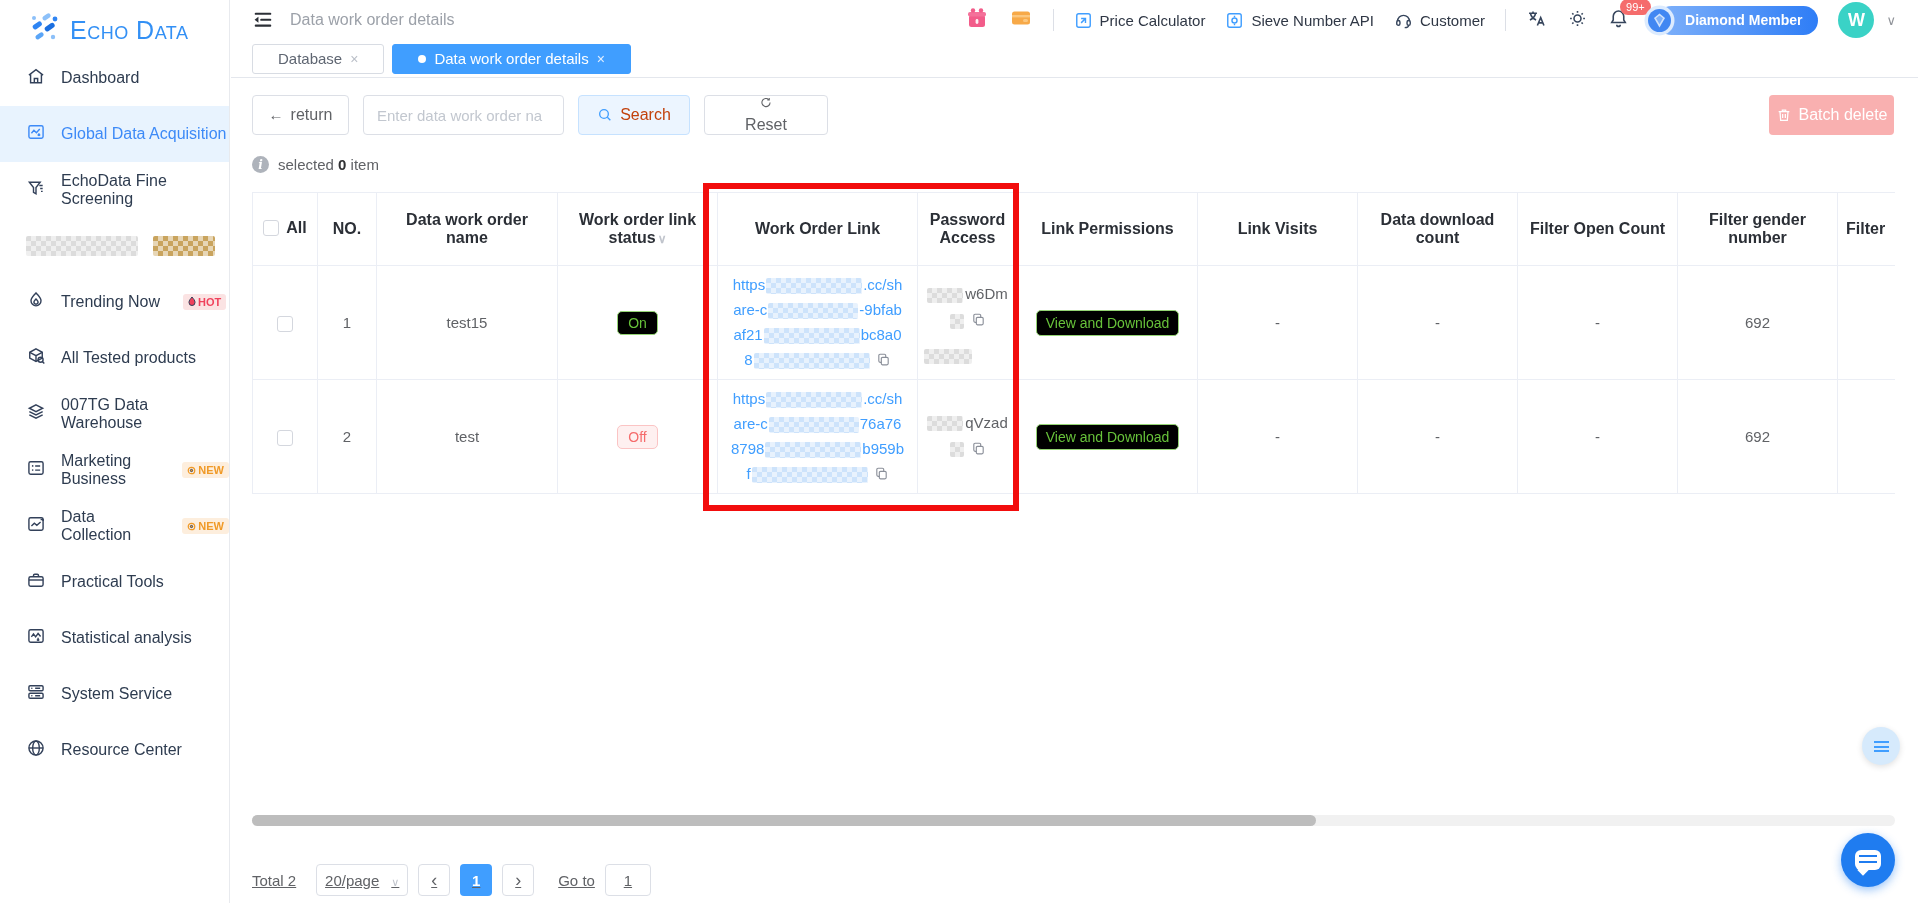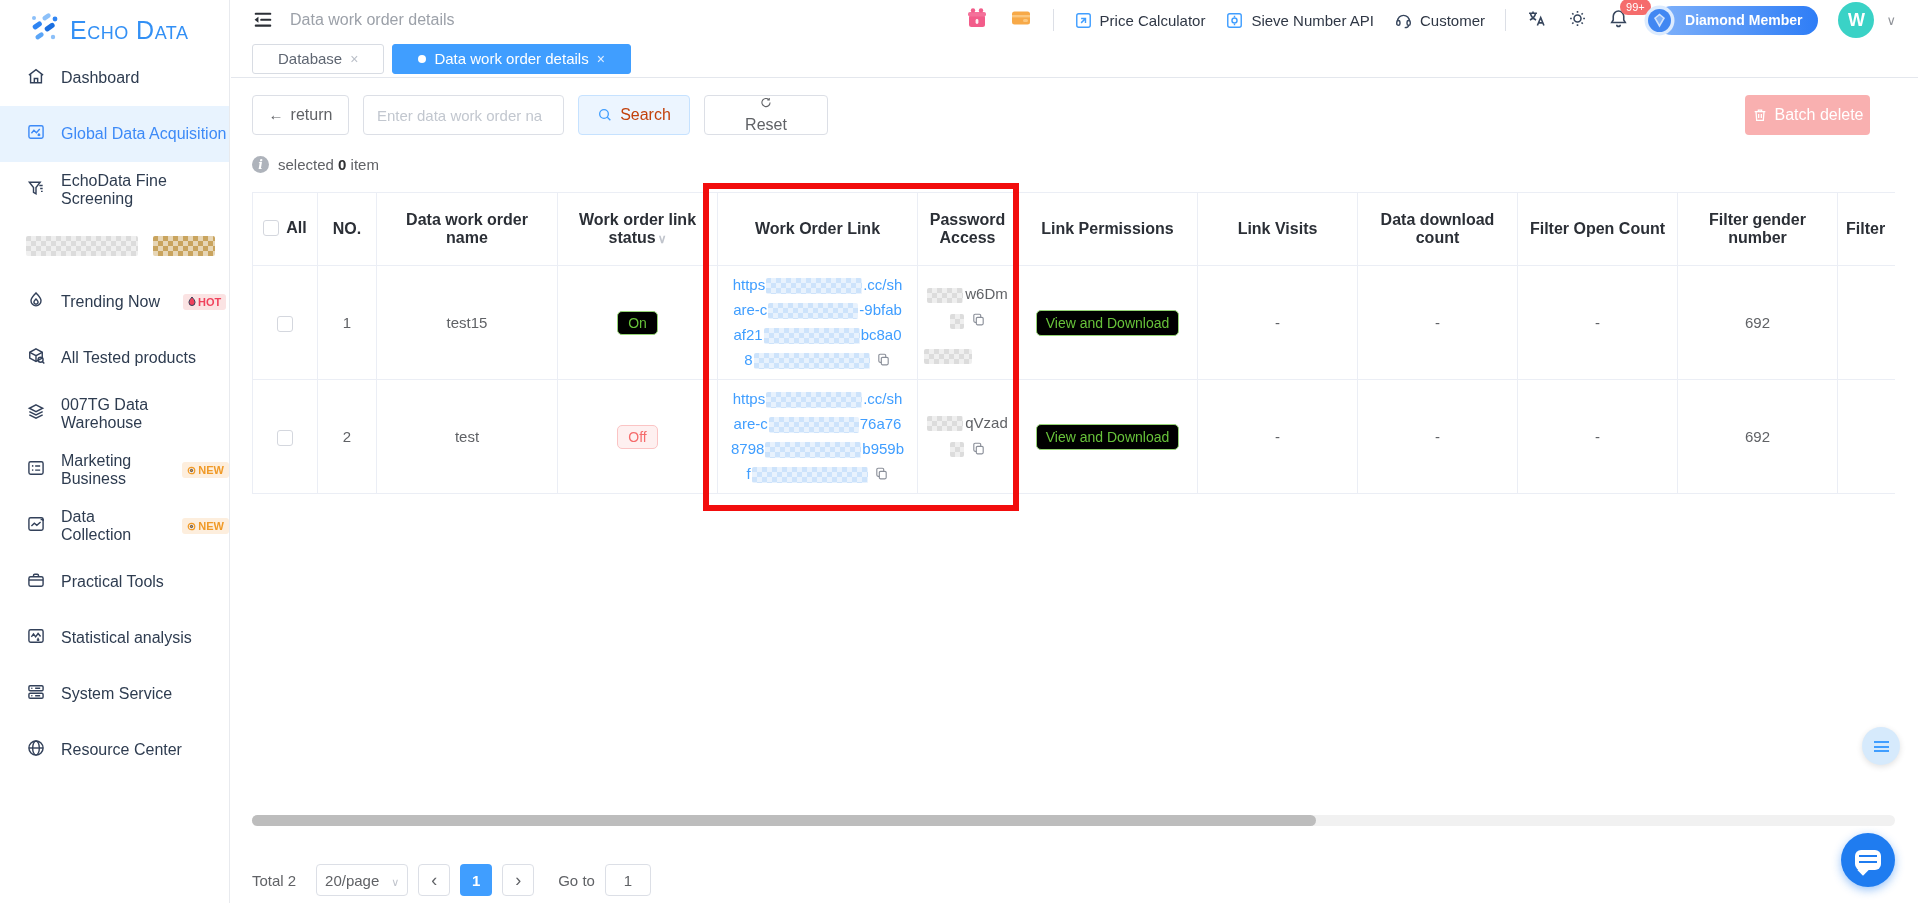--- a/index.html
+++ b/index.html
@@ -57,21 +57,21 @@
   .tabsbar { display:flex; align-items:center; gap:8px; height:38px; padding-left:21px;
              border-bottom:1px solid #e4e7ed; }
   .tab { display:flex; align-items:center; gap:8px; height:30px; padding:0 25px; border:1px solid #d8dce3;
          border-radius:3px; background:#fff; color:#5f6672; font-size:15px; cursor:pointer; }
   .tab .close::before { content:"\00d7"; color:#b9bec7; font-size:14px; }
   .tab.active { background:#409eff; border-color:#409eff; color:#fff; }
   .tab.active .close::before { color:#e3efff; }
   .tab-dot { width:8px; height:8px; border-radius:50%; background:#fff; }
 
   
-  .toolbar { display:flex; align-items:center; gap:14px; margin:17px 48px 0 21px; }
+  .toolbar { display:flex; align-items:center; gap:14px; margin:17px 24px 0 21px; }
   .btn { display:flex; align-items:center; justify-content:center; gap:7px; height:40px; border-radius:4px;
          border:1px solid #dcdfe6; background:#fff; color:#606266; font-size:16px; cursor:pointer; }
   .btn-return { width:97px; }
   .btn-return .arrow::before { content:"\2190"; font-size:15px; }
   .search-input { width:201px; height:40px; border:1px solid #dcdfe6; border-radius:4px; padding:0 13px;
                   font-size:15px; color:#606266; font-family:"Liberation Sans",sans-serif; }
   .search-input::placeholder { color:#c2c7cf; }
   .btn-search { width:112px; background:#ecf5ff; border-color:#c6e2ff; color:#c2410c; }
   .btn-reset { width:124px;flex-direction:column; }
   .btn-batch { margin-left:auto; width:125px; background:#f9b0b0; border:none; color:#fff; }
@@ -112,21 +112,21 @@
              border:6px solid #f20d0d; z-index:40; pointer-events:none; }
 
   
   .hscroll { position:absolute; left:21px; top:815px; width:1643px; height:11px; background:#f1f1f1;
              border-radius:6px; }
   .hscroll-thumb { position:absolute; left:0; top:0; width:1064px; height:11px; background:#bdbdbd;
                    border-radius:6px; cursor:grab; }
 
   
   .pagination { position:absolute; left:21px; top:864px; display:flex; align-items:center; gap:10px;
-                font-size:15px; color:#606266; }
+                font-size:15px; color:#606266;text-decoration:underline; }
   .pg-total { margin-right:10px; }
   .pg-select { display:flex; align-items:center; justify-content:center; gap:12px; width:92px; height:32px;
                border:1px solid #dcdfe6; border-radius:4px; cursor:pointer; }
   .pg-select .chev::before { content:"\2228"; color:#c0c4cc; font-size:11px; }
   .pg-btn { width:32px; height:32px; border:1px solid #dcdfe6; border-radius:4px; background:#fff;
             display:flex; align-items:center; justify-content:center; color:#606266; cursor:pointer; }
   .pg-prev::before { content:"\2039"; font-size:18px; }
   .pg-next::before { content:"\203A"; font-size:18px; }
   .pg-page { width:32px; height:32px; border-radius:4px; background:#409eff; color:#fff; font-weight:bold;
              display:flex; align-items:center; justify-content:center; cursor:pointer; }

